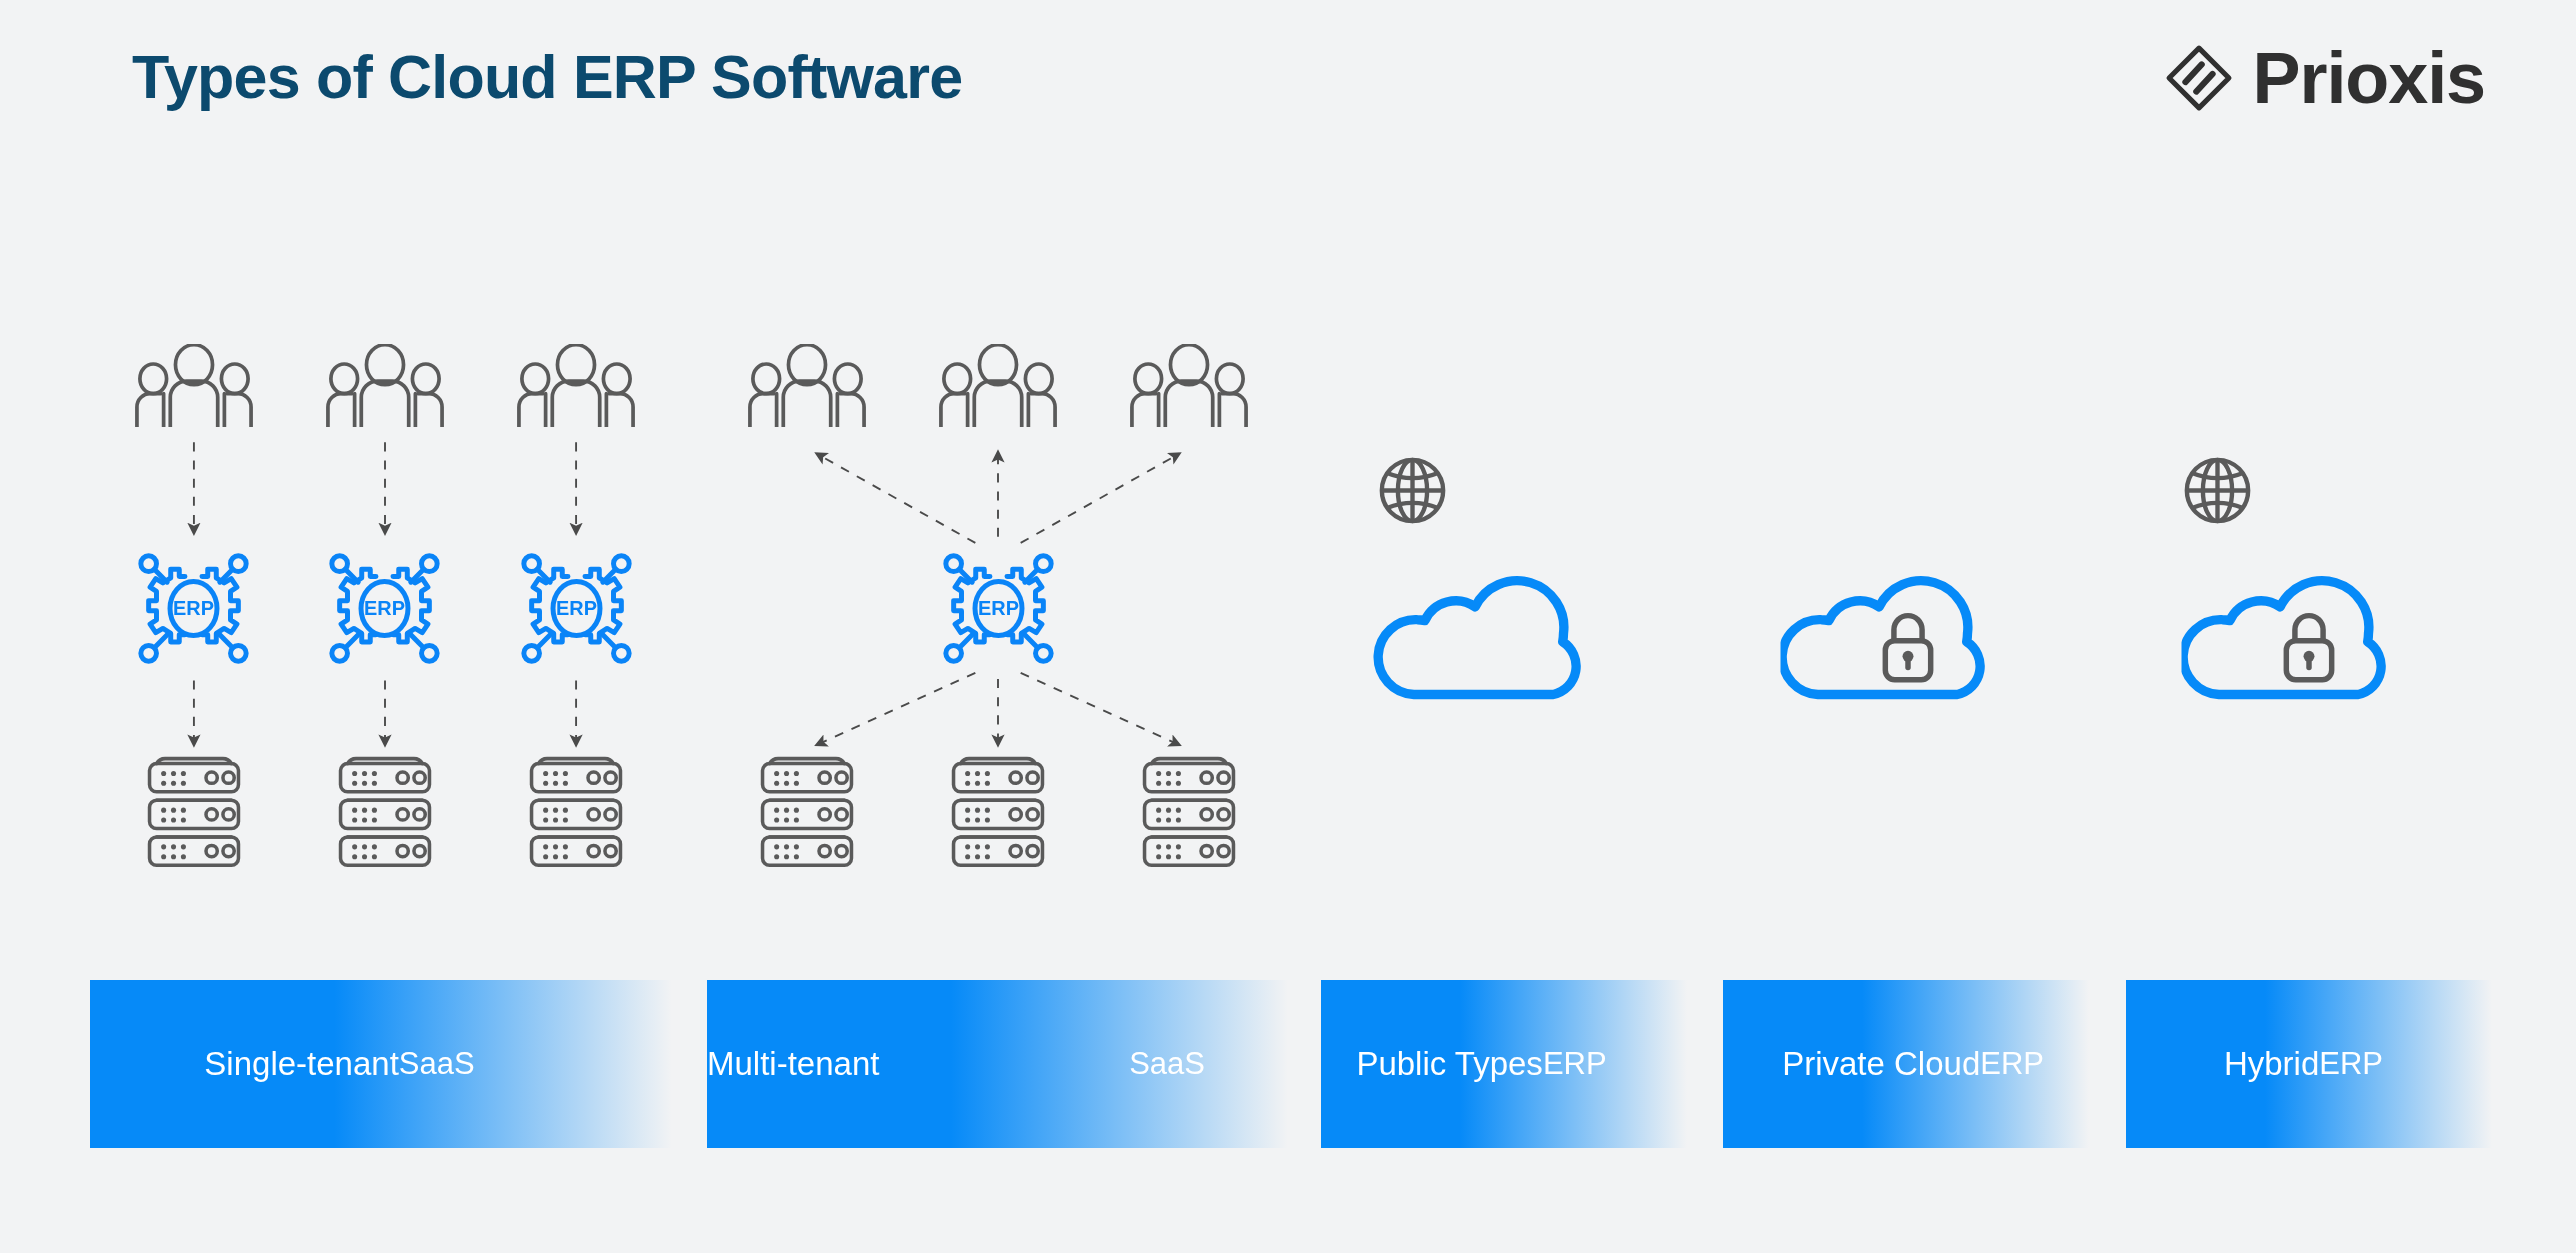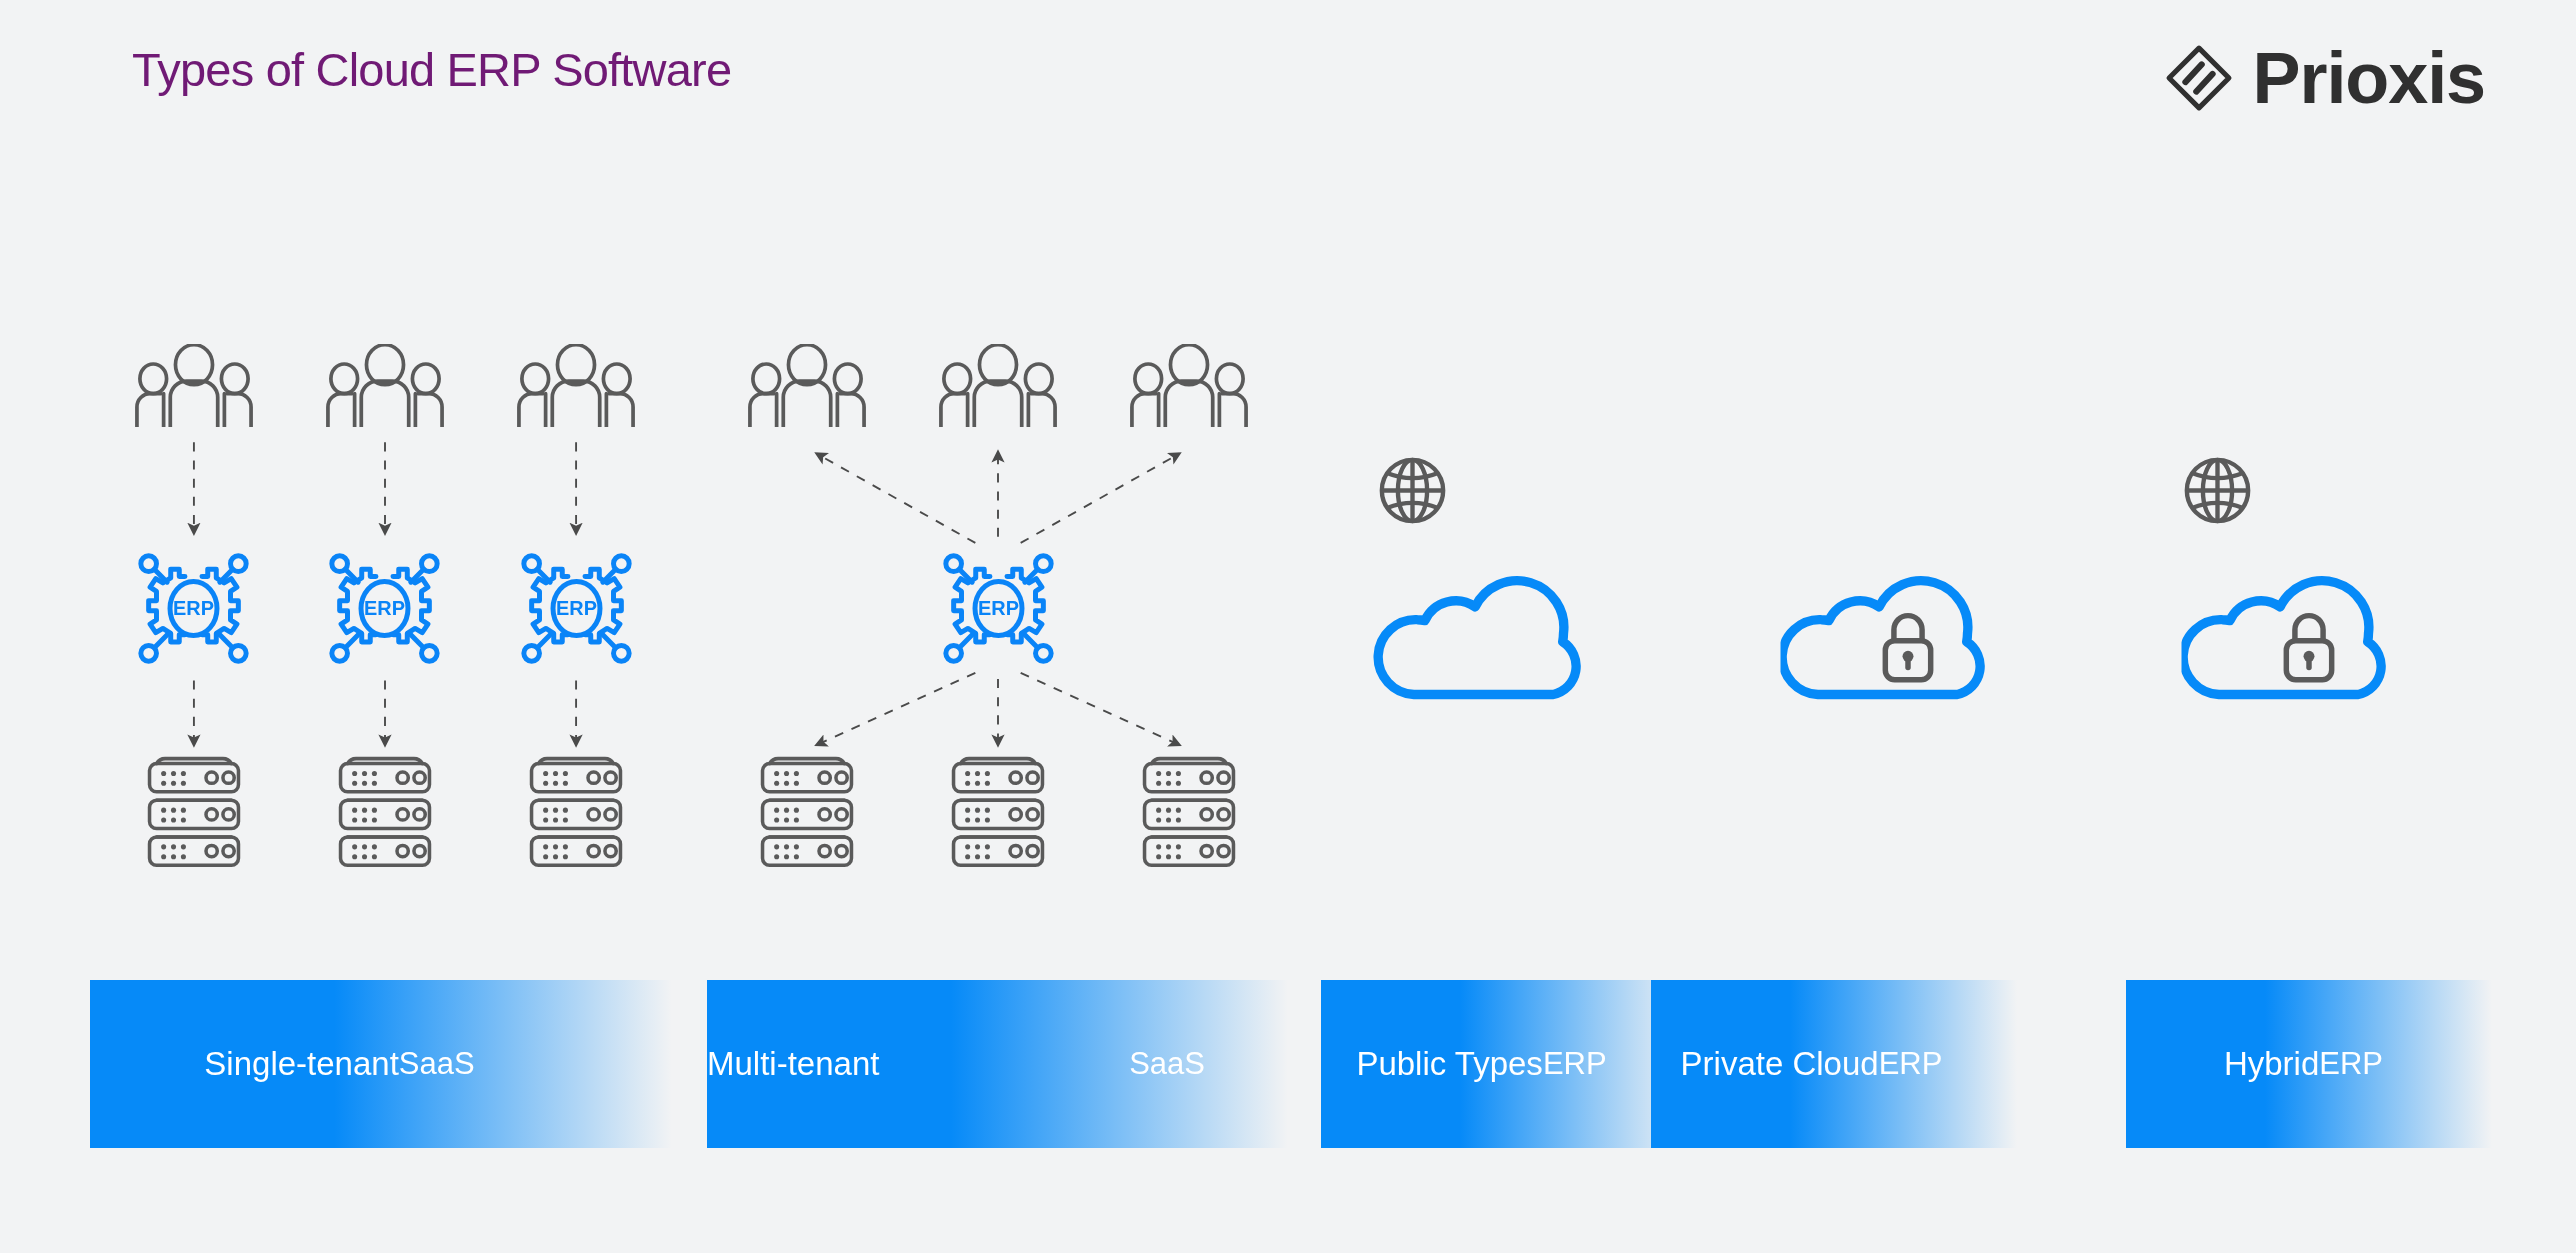--- a/index.html
+++ b/index.html
@@ -6,22 +6,22 @@
   html,body { background:#f2f3f4; }
   body {
     width:2576px; height:1253px;
     font-family:"Liberation Sans", sans-serif;
     position:relative; overflow:hidden;
   }
 
   
   #page-title {
     position:absolute; left:132px; top:44px;
-    font-size:47px; font-weight:400; letter-spacing:-0.8px;
-    color:#701a75; white-space:nowrap; line-height:1.1;
+    font-size:61px; font-weight:700; letter-spacing:-0.8px;
+    color:#0c4a6e; white-space:nowrap; line-height:1.1;
   }
   #brand-logo {
     position:absolute; right:91px; top:42px;
     display:flex; align-items:center; gap:19.7px;
   }
   #brand-logo .mark { width:68px; height:68px; display:block; }
   #brand-logo .wordmark {
     font-size:72px; font-weight:700; color:#303030;
     letter-spacing:-1.1px; line-height:1;
   }
@@ -68,22 +68,22 @@
     padding-right:83px;
   }
   .label-bar .l2 { font-size:31px; }
 
   .bar-1 { left:90px;  width:582px;
            background:linear-gradient(to right,#068af8 0%,#068af8 42%,rgba(6,138,248,0) 100%); }
   .bar-2 { left:707px;  width:581px;
            background:linear-gradient(to right,#068af8 0%,#068af8 42%,rgba(6,138,248,0) 100%);justify-content:space-between; }
   .bar-3 { left:1321px; width:366px; padding-right:45px;
            background:linear-gradient(to right,#068af8 0%,#068af8 38%,rgba(6,138,248,0) 100%); }
-  .bar-4 { left:1651px; width:366px; padding-right:45px;
-           background:linear-gradient(to right,#068af8 0%,#068af8 38%,rgba(6,138,248,0) 100%); }
+  .bar-4 { left:1723px; width:366px; padding-right:45px;
+           background:linear-gradient(to right,#068af8 0%,#068af8 38%,rgba(6,138,248,0) 100%);justify-content:flex-end; }
   .bar-5 { left:2126px; width:366px; padding-right:45px;
            background:linear-gradient(to right,#068af8 0%,#068af8 38%,rgba(6,138,248,0) 100%);padding-left:34px; }
 </style>
 </head>
 <body>
 
 <div id="page-title">Types of Cloud ERP Software</div>
 
 <div id="brand-logo">
   <svg class="mark" viewBox="0 0 100 100">

